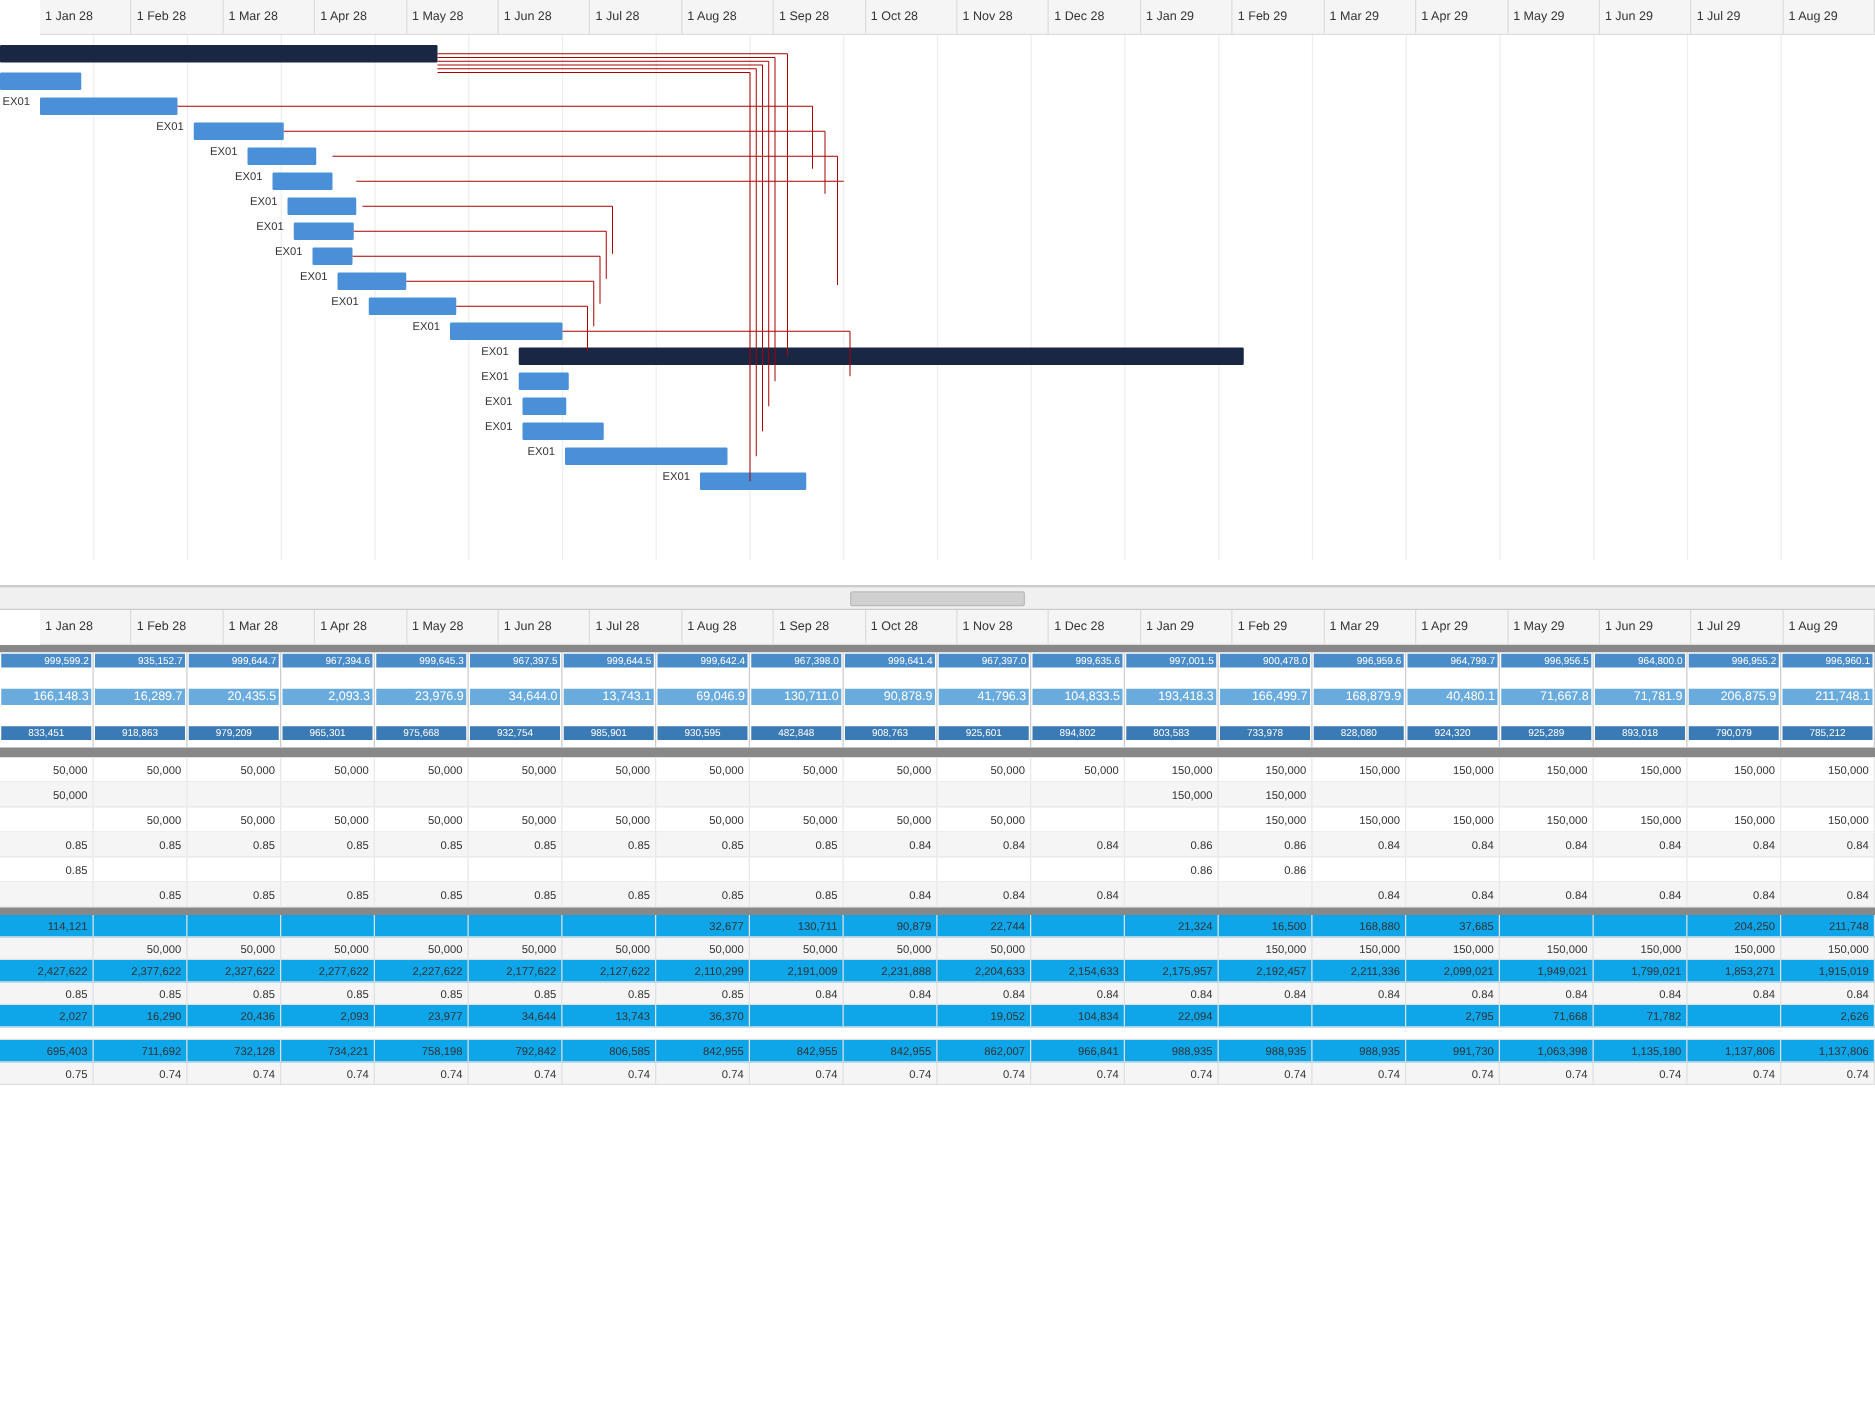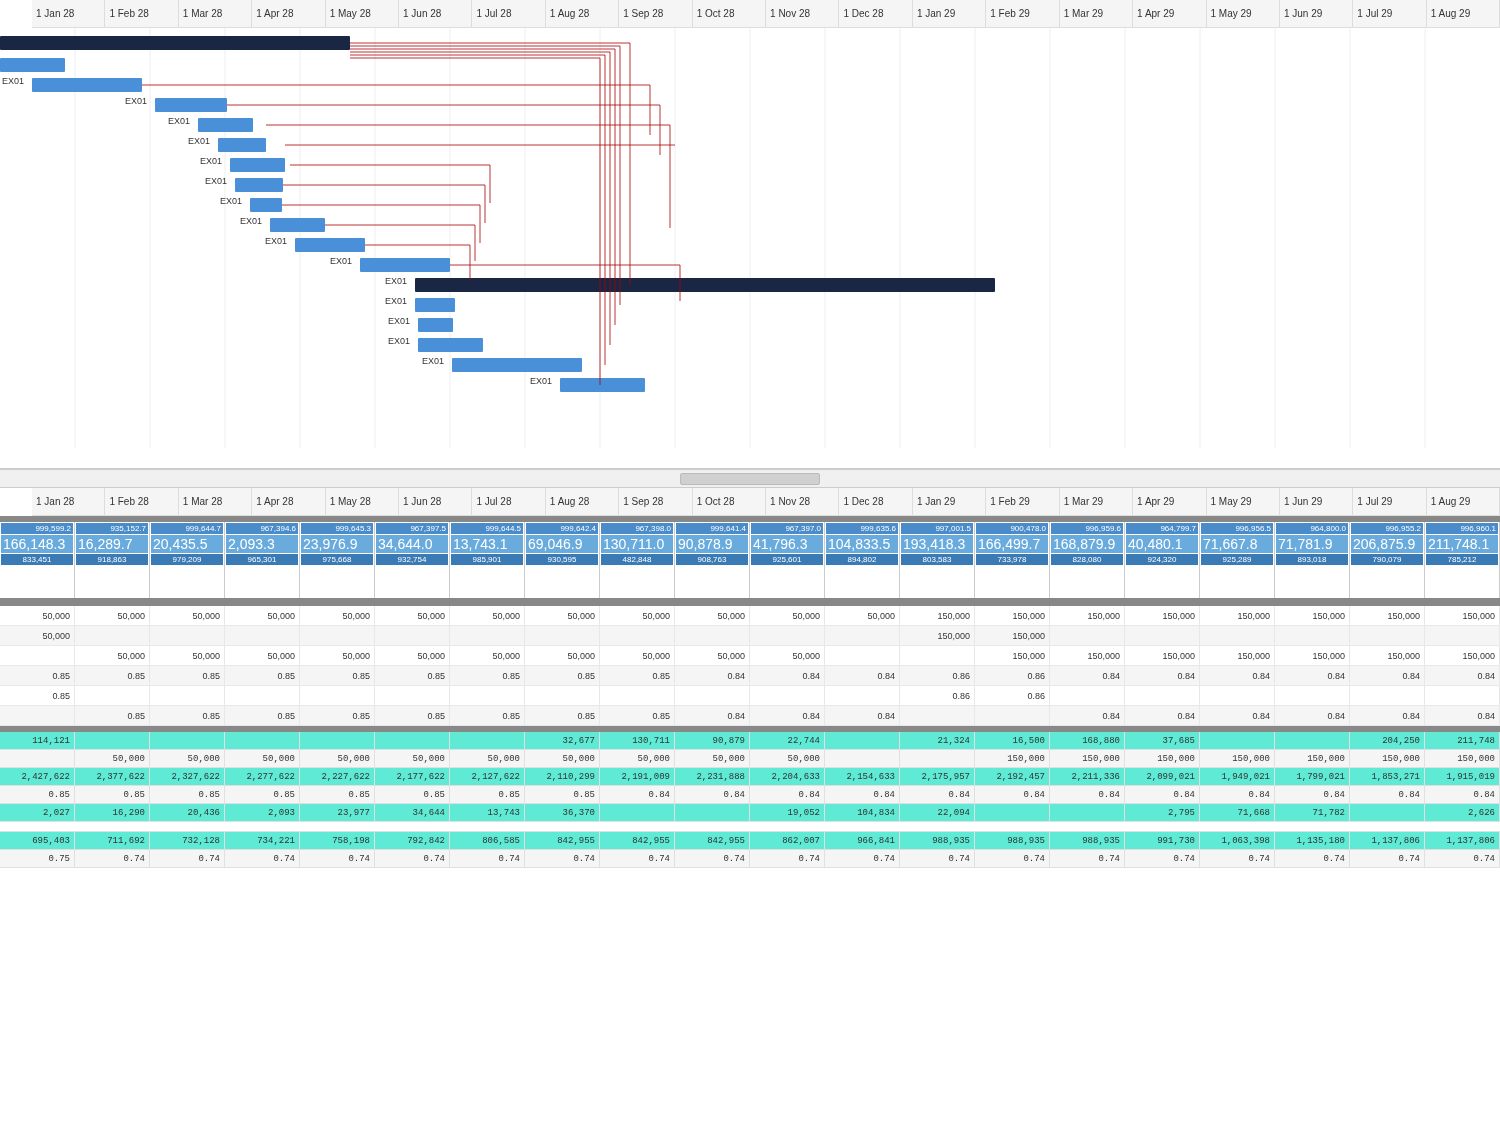--- a/index.html
+++ b/index.html
@@ -68,37 +68,39 @@
       border-bottom: 2px solid #888;
     }
 
     .blue-col {
       flex: 1;
       border-right: 1px solid #ccc;
       display: flex;
       flex-direction: column;
       padding: 1px;
       min-width: 60px;
+      gap: 16px;
     }
 
     .blue-cell-top {
       background: #4a8cc9;
       color: #fff;
       font-size: 8px;
       padding: 1px 2px;
       margin-bottom: 1px;
       text-align: right;
     }
 
     .blue-cell-mid {
       background: #6aabdd;
       color: #fff;
-      font-size: 14px;
+      font-size: 10px;
       padding: 1px 2px;
       margin-bottom: 1px;
+      text-align: right;
     }
 
     .blue-cell-bot {
       background: #3a7ab5;
       color: #fff;
       font-size: 8px;
       padding: 1px 2px;
       text-align: center;
     }
 
@@ -121,22 +123,21 @@
       padding-right: 4px;
       font-size: 9px;
       color: #333;
       border-right: 1px solid #e8e8e8;
       height: 100%;
       line-height: 20px;
     }
 
     
     .bottom-data-section {
-      background: #5eead4;
-      font-family: Liberation Mono, monospace;
+      background: #0ea5e9;
     }
 
     .bottom-row {
       display: flex;
       height: 18px;
       border-bottom: 1px solid #e0e0e0;
       align-items: center;
     }
 
     .bottom-cell {

